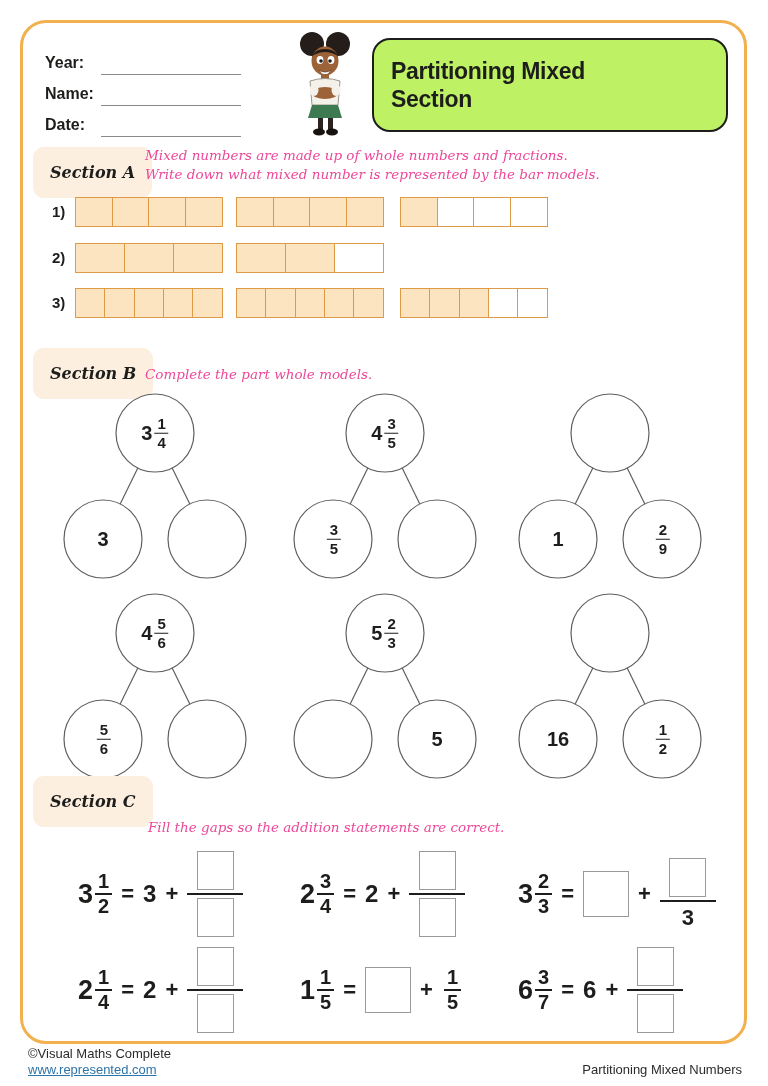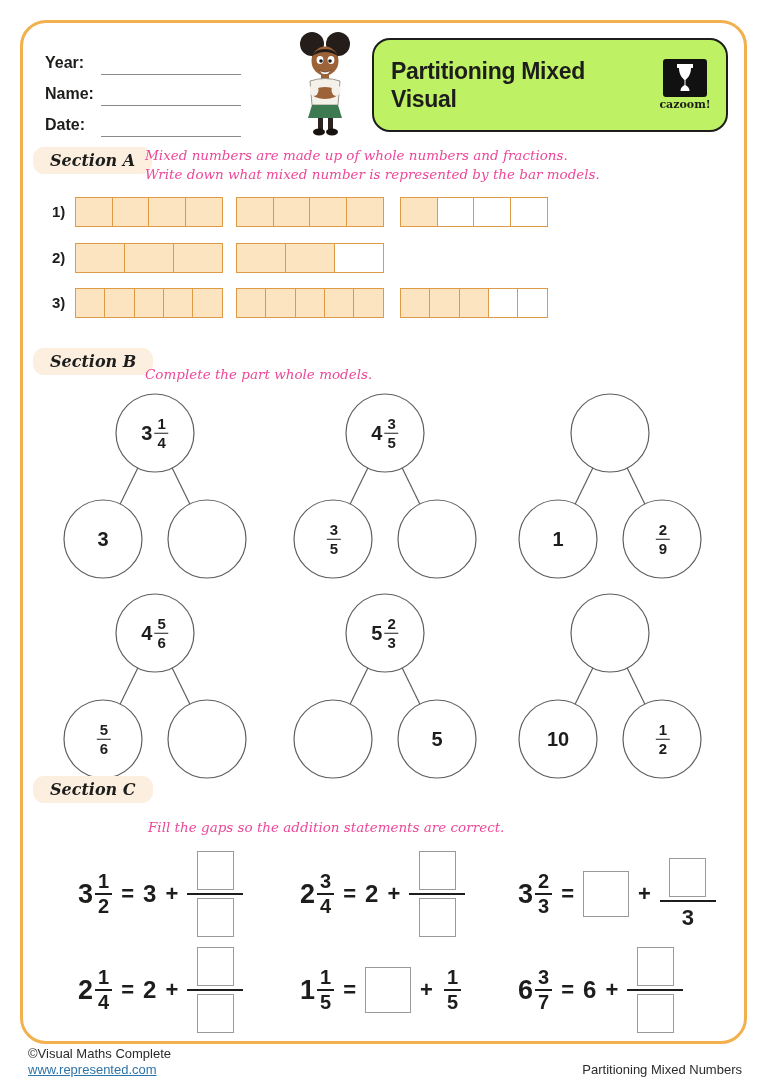--- a/index.html
+++ b/index.html
@@ -13,21 +13,21 @@
   .field-label{font-weight:bold;font-size:16px;width:56px;padding-bottom:3px;}
   .field-line{width:140px;border-bottom:1.4px solid #8a8a8a;height:22px;}
   .character{position:absolute;left:290px;top:30px;}
   .title-box{position:absolute;left:372px;top:38px;width:352px;height:90px;
              background:#bef264;border:2.6px solid #1d1d1b;border-radius:18px;
              display:flex;align-items:center;}
   .title-text{flex:1;padding-left:17px;font-size:23px;font-weight:800;line-height:1.22;letter-spacing:-0.3px;}
   .logo{width:62px;display:flex;flex-direction:column;align-items:center;padding-right:10px;}
   .logo-text{font-family:"DejaVu Serif",serif;font-weight:bold;font-size:11px;margin-top:1px;}
   
-  .pill{position:absolute;left:33px;background:#FCEFE0;border-radius:11px;padding:4px 17px;
+  .pill{position:absolute;left:33px;background:#FCEFE0;border-radius:11px;padding:16px 17px;
         font-family:"DejaVu Serif",serif;font-style:italic;font-weight:bold;font-size:16px;}
   .instr{position:absolute;left:145px;font-family:"DejaVu Serif",serif;font-style:italic;
          font-size:13.5px;line-height:19px;color:#ec4899;}
   
   .bar-row{position:absolute;left:0;width:768px;height:30px;}
   .row-label{position:absolute;left:52px;top:6px;font-weight:bold;font-size:15px;}
   .bar{position:absolute;top:0;width:148px;height:30px;display:flex;}
   .cell{flex:1;background:#fff;border:1.6px solid #DE9A44;box-sizing:border-box;}
   .cell + .cell{margin-left:-1.6px;}
   .cell.filled{background:#FBE4BF;}
@@ -101,28 +101,21 @@
       <rect x="28" y="88" width="5" height="12" fill="#2a2320"></rect>
       <rect x="38" y="88" width="5" height="12" fill="#2a2320"></rect>
       <ellipse cx="29" cy="102" rx="6" ry="3.4" fill="#17120f"></ellipse>
       <ellipse cx="42" cy="102" rx="6" ry="3.4" fill="#17120f"></ellipse>
     </svg>
   </div>
 
   <div class="title-box">
     <div class="title-text">
       <div>Partitioning Mixed</div>
-      <div>Visual</div>
-    </div>
-    <div class="logo">
-      <svg width="44" height="38" viewBox="0 0 44 38">
-        <rect x="0" y="0" width="44" height="38" rx="3" fill="#111"></rect>
-        <path d="M14 5 h16 v4 h-2 c0 7 -3.5 10 -5.5 12 v5 c2.5 1.5 4 3 4 6 h-9 c0 -3 1.5 -4.5 4 -6 v-5 c-2 -2 -5.5 -5 -5.5 -12 h-2 z" fill="#fff"></path>
-      </svg>
-      <span class="logo-text">cazoom!</span>
+      <div>Section</div>
     </div>
   </div>
 
   <div class="pill" style="top:147px;">Section A</div>
   <div class="instr" style="top:146px;">
     <div>Mixed numbers are made up of whole numbers and fractions.</div>
     <div>Write down what mixed number is represented by the bar models.</div>
   </div>
   <div id="bars-container">
       <div class="bar-row" style="top: 197px;">
@@ -296,21 +289,21 @@
       <div class="pw-model" style="left: 495px; top: 593px;">
         <svg width="230" height="190">
           <line x1="97.8" y1="75.1" x2="80.2" y2="110.9" stroke="#5f5f5f" stroke-width="1.2"></line>
           <line x1="132.2" y1="75.1" x2="149.8" y2="110.9" stroke="#5f5f5f" stroke-width="1.2"></line>
           <circle cx="115" cy="40" r="39" fill="#fff" stroke="#5f5f5f" stroke-width="1.2"></circle>
           <circle cx="63" cy="146" r="39" fill="#fff" stroke="#5f5f5f" stroke-width="1.2"></circle>
           <circle cx="167" cy="146" r="39" fill="#fff" stroke="#5f5f5f" stroke-width="1.2"></circle>
         </svg>
         <div class="pw-val" style="left: 115px; top: 40px;"></div>
         <div class="pw-val" style="left: 63px; top: 146px;">
-          <span class="pww">10</span>
+          <span class="pww">16</span>
         </div>
         <div class="pw-val" style="left: 167px; top: 146px;">
           <span class="frac">
             <span class="fnum">1</span>
             <span class="fden">2</span>
           </span>
         </div>
       </div>
     </div>
 

